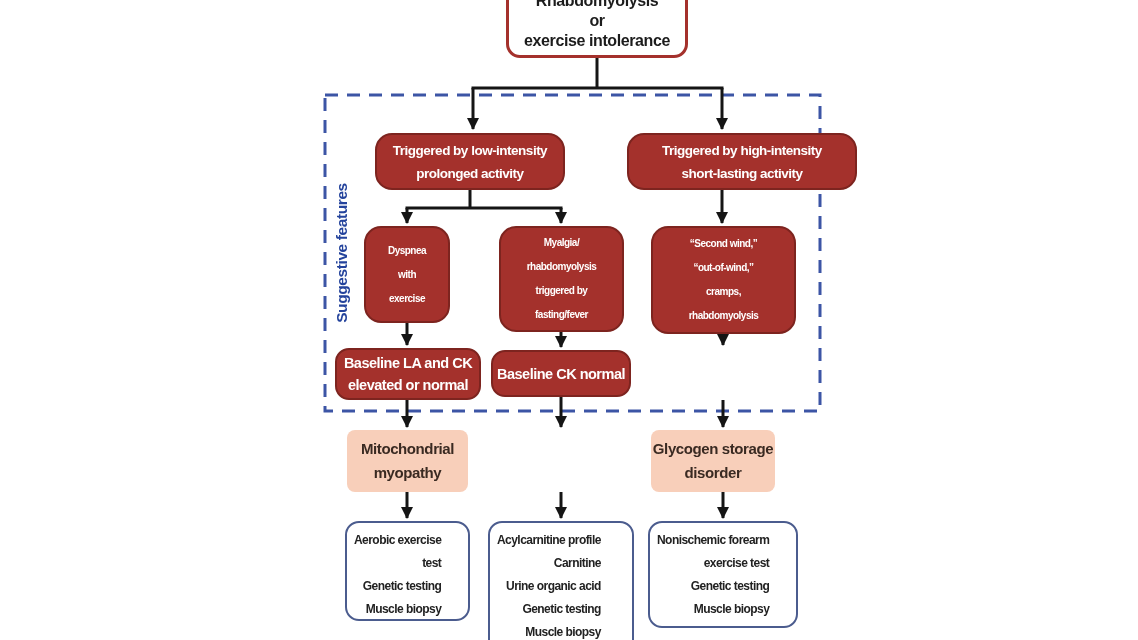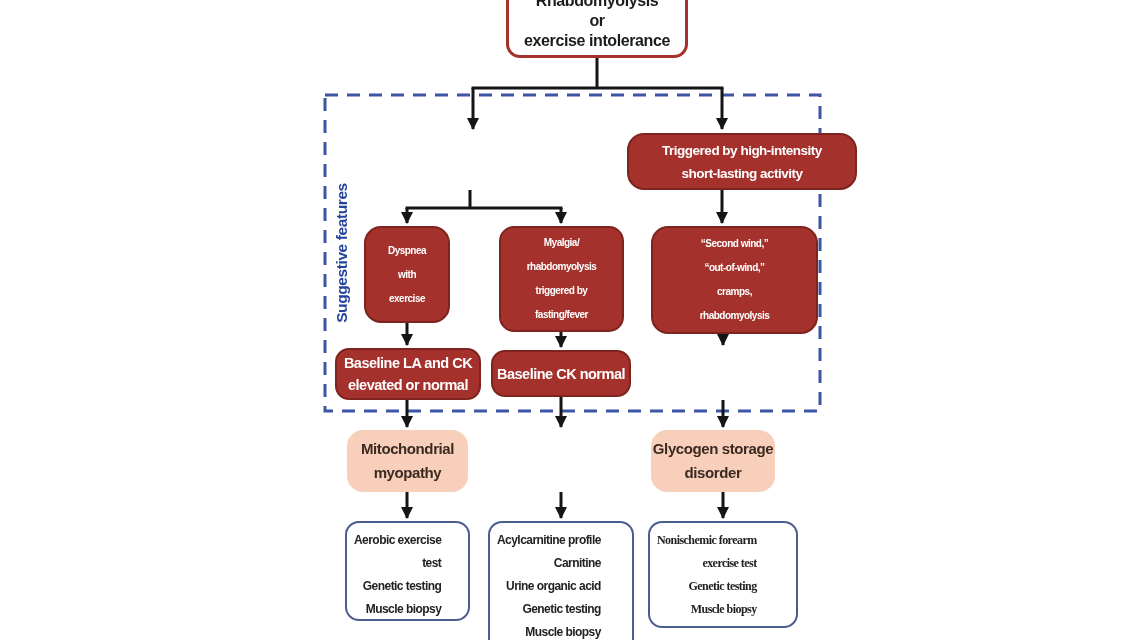--- a/index.html
+++ b/index.html
@@ -17,21 +17,21 @@
     letter-spacing:-0.5px;
   }
   .root{
     background:#ffffff;border:3px solid #a4312c;color:#1c1c1c;border-radius:14px;
     font-size:16px;line-height:20px;justify-content:flex-end;padding-bottom:4px;letter-spacing:-0.4px;
   }
   .trigger{font-size:13.5px;line-height:23px;}
   .symptom{font-size:10px;line-height:24px;}
   .baseline{font-size:14.5px;line-height:22px;border-radius:14px;}
   .pink{
-    background:#f8cfba;color:#3a2a22;border-radius:16px;border:none;
+    background:#f8cfba;color:#3a2a22;border-radius:8px;border:none;
     font-size:15px;line-height:24px;letter-spacing:-0.4px;
   }
   .tests{
     background:#ffffff;border:2.5px solid #4b5c8e;color:#222222;border-radius:14px;
     font-size:12px;line-height:23px;letter-spacing:-0.55px;
     align-items:flex-start;justify-content:flex-start;text-align:right;
     padding:6px 4px 0 7px;
   }
   .section-label{
     position:absolute;left:262px;top:242px;width:160px;height:22px;
@@ -80,31 +80,33 @@
       <line x1="723" y1="492" x2="723" y2="518" marker-end="url(#ah)"></line>
     </g>
   </svg>
 
   <div class="box root" style="left:506px;top:-45px;width:182px;height:103px;">Rhabdomyolysis
 or
 exercise intolerance</div>
 
   <div class="section-label">Suggestive features</div>
 
+  <div class="box red trigger" style="left:375px;top:133px;width:190px;height:57px;">Triggered by low-intensity
+prolonged activity</div>
   <div class="box red trigger" style="left:627px;top:133px;width:230px;height:57px;">Triggered by high-intensity
 short-lasting activity</div>
 
   <div class="box red symptom" style="left:364px;top:226px;width:86px;height:97px;">Dyspnea
 with
 exercise</div>
-  <div class="box red symptom" style="left:499px;top:226px;width:125px;height:106px;border-radius:15px;">Myalgia/
+  <div class="box red symptom" style="left:499px;top:226px;width:125px;height:106px;">Myalgia/
 rhabdomyolysis
 triggered by
 fasting/fever</div>
-  <div class="box red symptom" style="left:651px;top:226px;width:167px;height:108px;">“Second wind,”
+  <div class="box red symptom" style="left:651px;top:226px;width:145px;height:108px;">“Second wind,”
 “out-of-wind,”
 cramps,
 rhabdomyolysis</div>
 
   <div class="box red baseline" style="left:335px;top:348px;width:146px;height:52px;">Baseline LA and CK
 elevated or normal</div>
   <div class="box red baseline" style="left:491px;top:350px;width:140px;height:47px;">Baseline CK normal</div>
 
   <div class="box pink" style="left:347px;top:430px;width:121px;height:62px;">Mitochondrial
 myopathy</div>
@@ -113,18 +115,18 @@
 
   <div class="box tests" style="left:345px;top:521px;width:125px;height:100px;">Aerobic exercise
  test
 Genetic testing
 Muscle biopsy</div>
   <div class="box tests" style="left:488px;top:521px;width:146px;height:132px;">Acylcarnitine profile
 Carnitine
 Urine organic acid
 Genetic testing
 Muscle biopsy</div>
-  <div class="box tests" style="left:648px;top:521px;width:150px;height:107px;font-family:Liberation Serif, serif;">Nonischemic forearm
+  <div class="box tests" style="left:648px;top:521px;width:150px;height:107px;">Nonischemic forearm
  exercise test
 Genetic testing
 Muscle biopsy</div>
 
 </div>
 
 </body></html>

